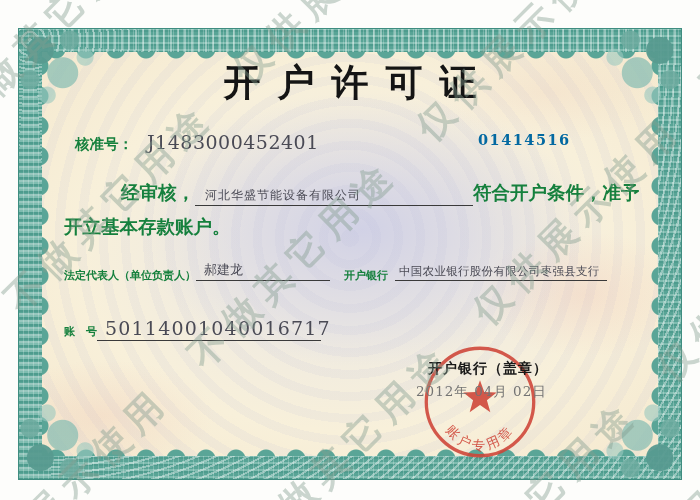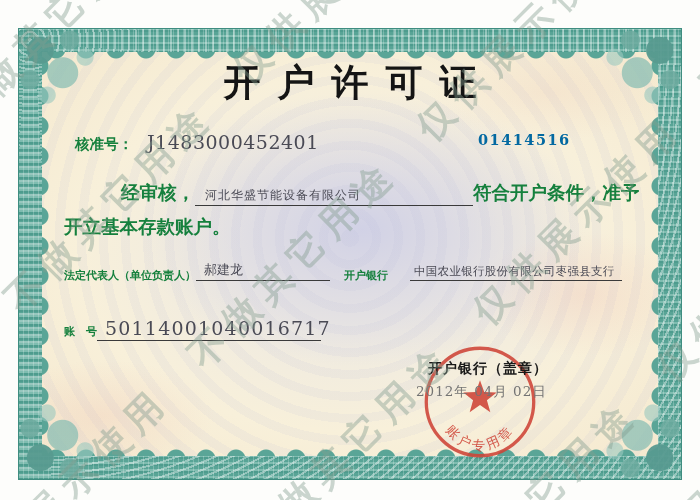--- a/index.html
+++ b/index.html
@@ -81,21 +81,21 @@
   .serial .lab{letter-spacing:1px;}
   .serial .red{margin-left:8px;}
   .review{left:121px;top:180px;}
   .review .ul{width:268px;font-size:12px;padding:0 0 1px 10px;color:#4a4a55;
     font-family:"DejaVu Serif",serif;letter-spacing:1px;}
   .review .suffix{}
   .statement{left:64px;top:214px;}
   .repline{left:64px;top:261px;align-items:flex-end;}
   .repline .lab{line-height:1.1;}
   .repline .ul.name{width:126px;font-size:13px;padding:0 0 1px 8px;margin-right:14px;}
-  .repline .banklab{margin-right:22px;}
+  .repline .banklab{margin-right:7px;}
   .repline .ul.bank{width:208px;font-size:11.5px;line-height:1.28;padding:0 0 1px 4px;
     letter-spacing:.3px;}
   .acctline{left:64px;top:317px;}
   .acctline .ul{width:216px;font-size:19px;letter-spacing:1.2px;padding:0 0 1px 8px;}
   .issuer{position:absolute;left:428px;top:360px;font-weight:bold;font-size:14px;
     z-index:8;letter-spacing:1px;}
   .issuedate{position:absolute;left:416px;top:383px;font-size:13.5px;z-index:8;
     font-family:"DejaVu Serif",serif;color:#737373;letter-spacing:1px;}
   .seal{position:absolute;left:418px;top:340px;z-index:6;opacity:.88;}
 </style>

